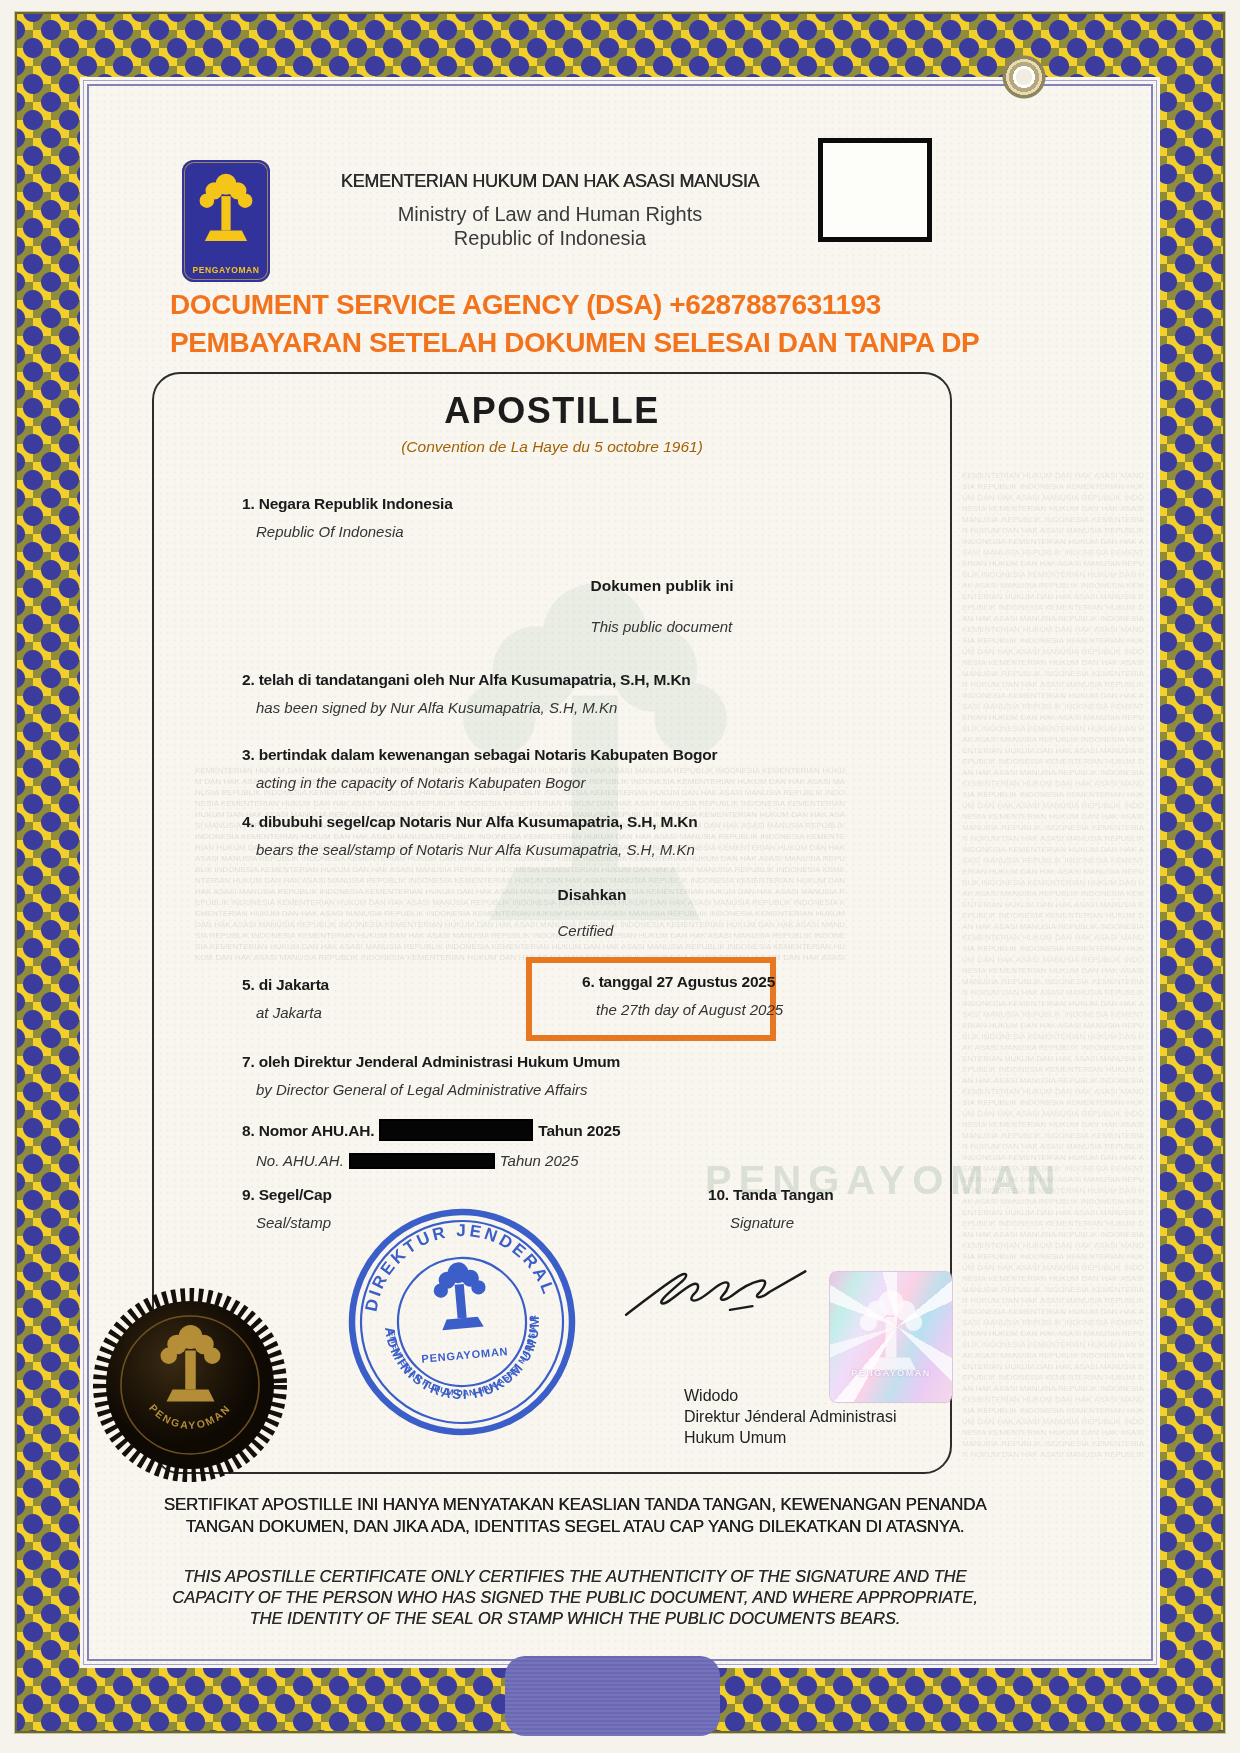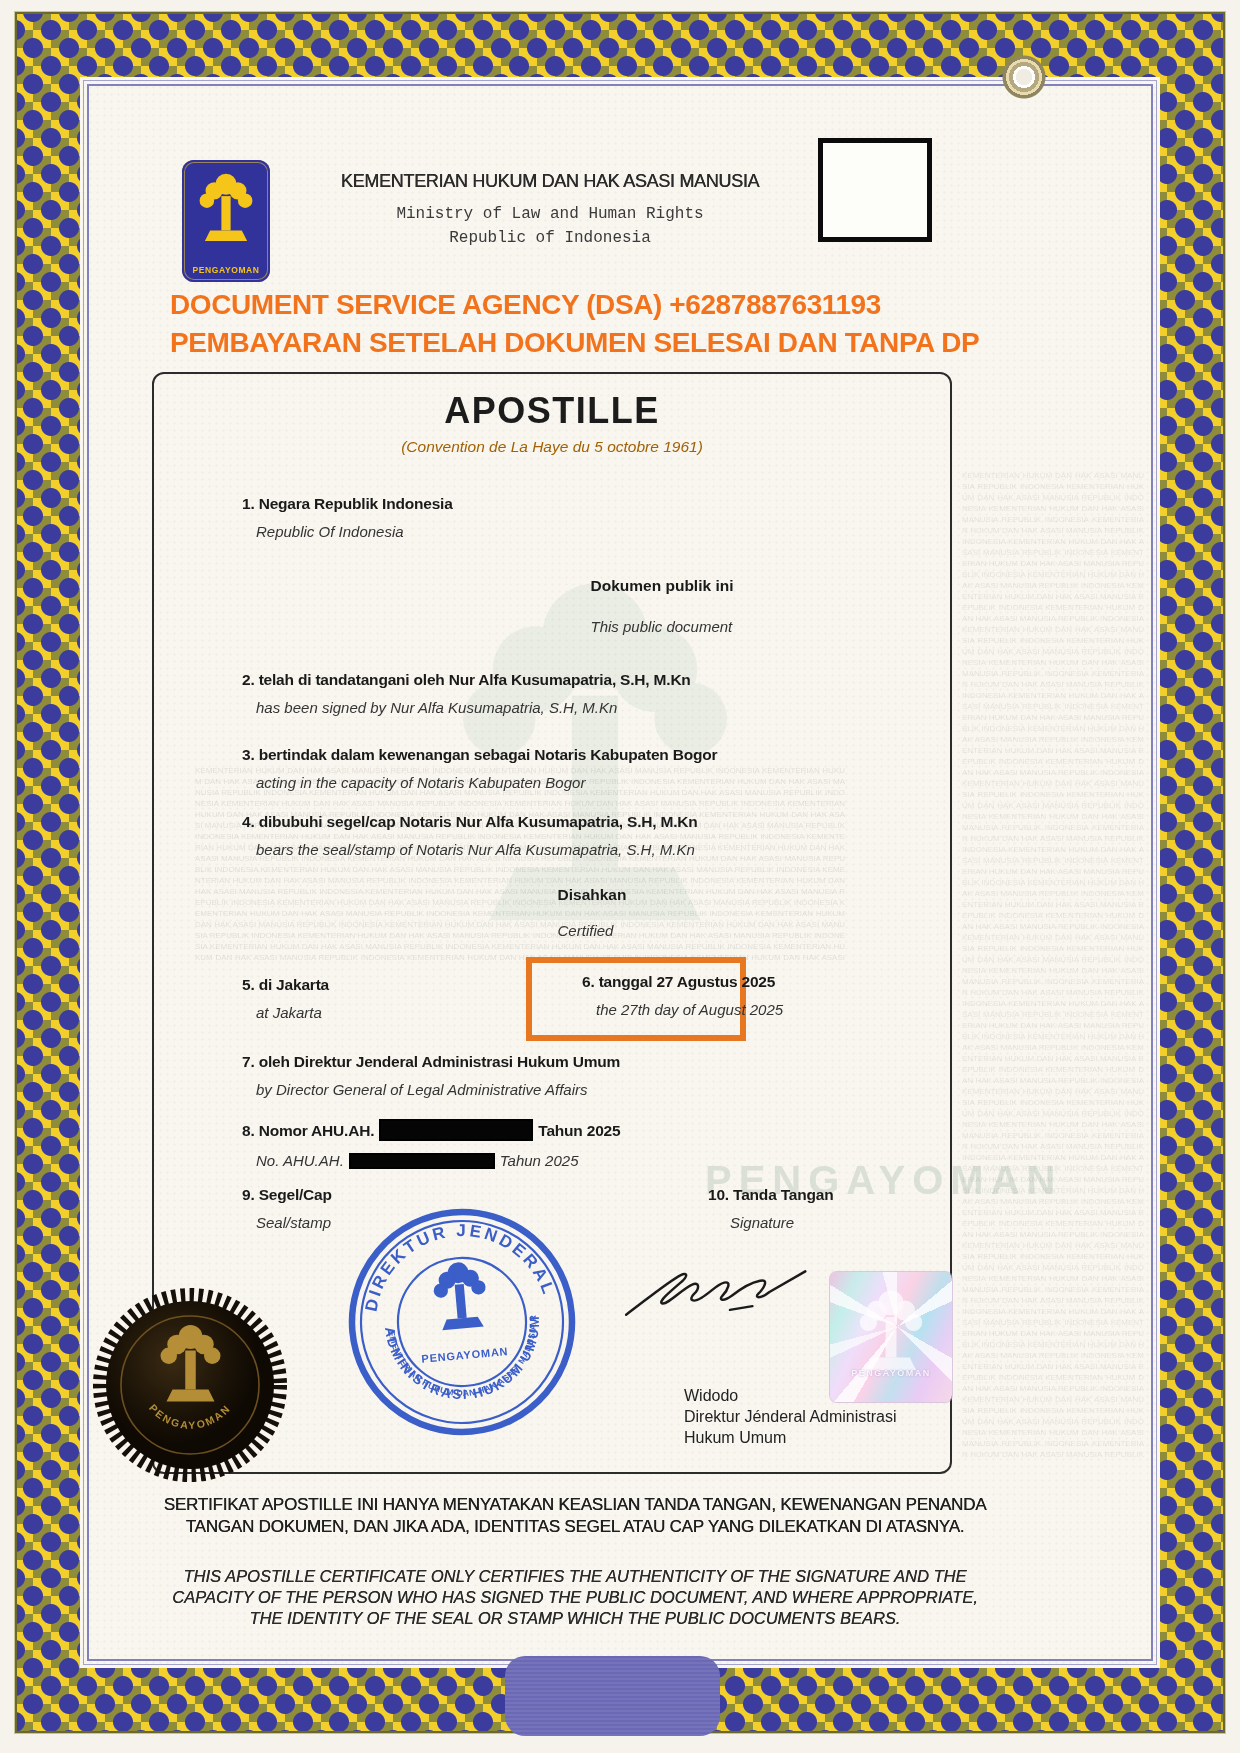--- a/index.html
+++ b/index.html
@@ -54,47 +54,47 @@
     box-shadow:inset 0 0 0 2px #32329b, inset 0 0 0 3px rgba(240,200,40,.55);
     display:flex;flex-direction:column;align-items:center;justify-content:flex-end;
   }
   .logo svg{position:absolute;top:8px;left:50%;transform:translateX(-50%);}
   .logo .logo-label{
     position:relative;margin-bottom:7px;
     font-size:8.5px;font-weight:700;letter-spacing:.6px;color:#f5c51a;
   }
   .ministry{position:absolute;left:290px;top:166px;width:520px;text-align:center;z-index:2;color:#2b2b2b;}
   .ministry .id-line{font-size:18px;letter-spacing:-.3px;text-shadow:.4px 0 0 currentColor;line-height:31px;}
-  .ministry .en-line{font-size:16px;color:#3a3a3a;line-height:24px;font-family:Liberation Mono, monospace;}
+  .ministry .en-line{font-size:20px;color:#3a3a3a;line-height:24px;}
   .ministry .en-first{margin-top:5px;}
   .black-box{
     position:absolute;left:818px;top:138px;width:104px;height:94px;z-index:5;
     background:#fdfdfa;border:5px solid #0b0b0b;
   }
   .promo{position:absolute;left:170px;top:286px;z-index:3;font-weight:700;font-size:28px;line-height:38px;letter-spacing:-.4px;}
 
   
   .cert-box{
     position:absolute;left:152px;top:372px;width:796px;height:1098px;z-index:2;
-    border:2px solid #2c2c2c;border-radius:12px;
+    border:2px solid #2c2c2c;border-radius:28px;
   }
   .cert-title{position:absolute;left:0;right:0;top:16px;text-align:center;
     font-size:36px;font-weight:700;letter-spacing:1.5px;color:#1c1c1c;}
   .cert-subtitle{position:absolute;left:0;right:0;top:64px;text-align:center;
     font-style:italic;font-size:15.5px;color:#a16207;}
   .item{position:absolute;left:52px;color:#1a1a1a;margin-left:36px;}
   .item .id{font-weight:700;font-size:15.5px;letter-spacing:-.2px;line-height:17px;white-space:nowrap;}
   .item .en{font-style:italic;font-size:15px;color:#343434;margin-top:11px;margin-left:14px;white-space:nowrap;}
   .centered{position:absolute;transform:translateX(-50%);text-align:left;color:#1a1a1a;}
   .centered .id{font-weight:700;font-size:15.5px;}
   .centered .en{font-style:italic;font-size:15px;color:#343434;}
   .gap40 .en{margin-top:23px;}
   .gap35 .en{margin-top:18px;}
   .highlight-box{
-    position:absolute;left:372px;top:583px;width:220px;height:84px;
+    position:absolute;left:372px;top:583px;width:250px;height:84px;
     border:6px solid #e87722;padding:10px 0 16px 14px;box-sizing:border-box;
   }
   .redact-row{display:flex;align-items:center;}
   .redact-bar{display:inline-block;background:#050505;border:2px solid #000;margin:0 5px;}
   .bar-lg{width:150px;height:18px;}
   .bar-sm{width:142px;height:12px;}
 
   
   .stamp{position:absolute;left:193px;top:833px;width:230px;height:230px;z-index:3;transform:rotate(-5deg);opacity:.92;}
   .sig{position:absolute;left:463px;top:886px;width:205px;height:66px;z-index:3;}

